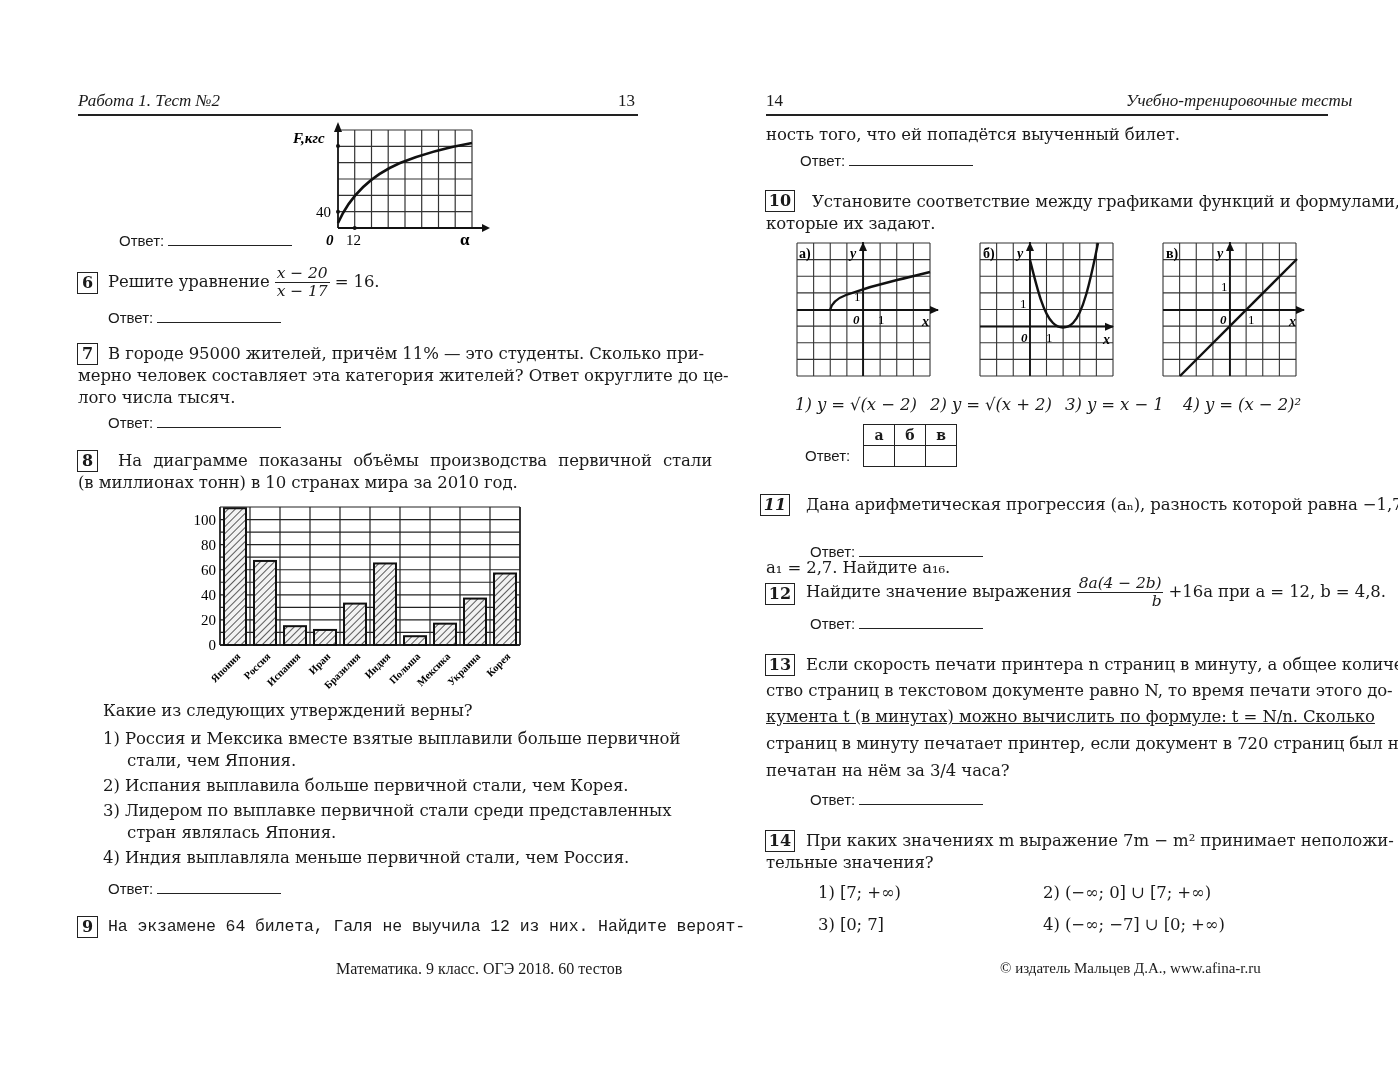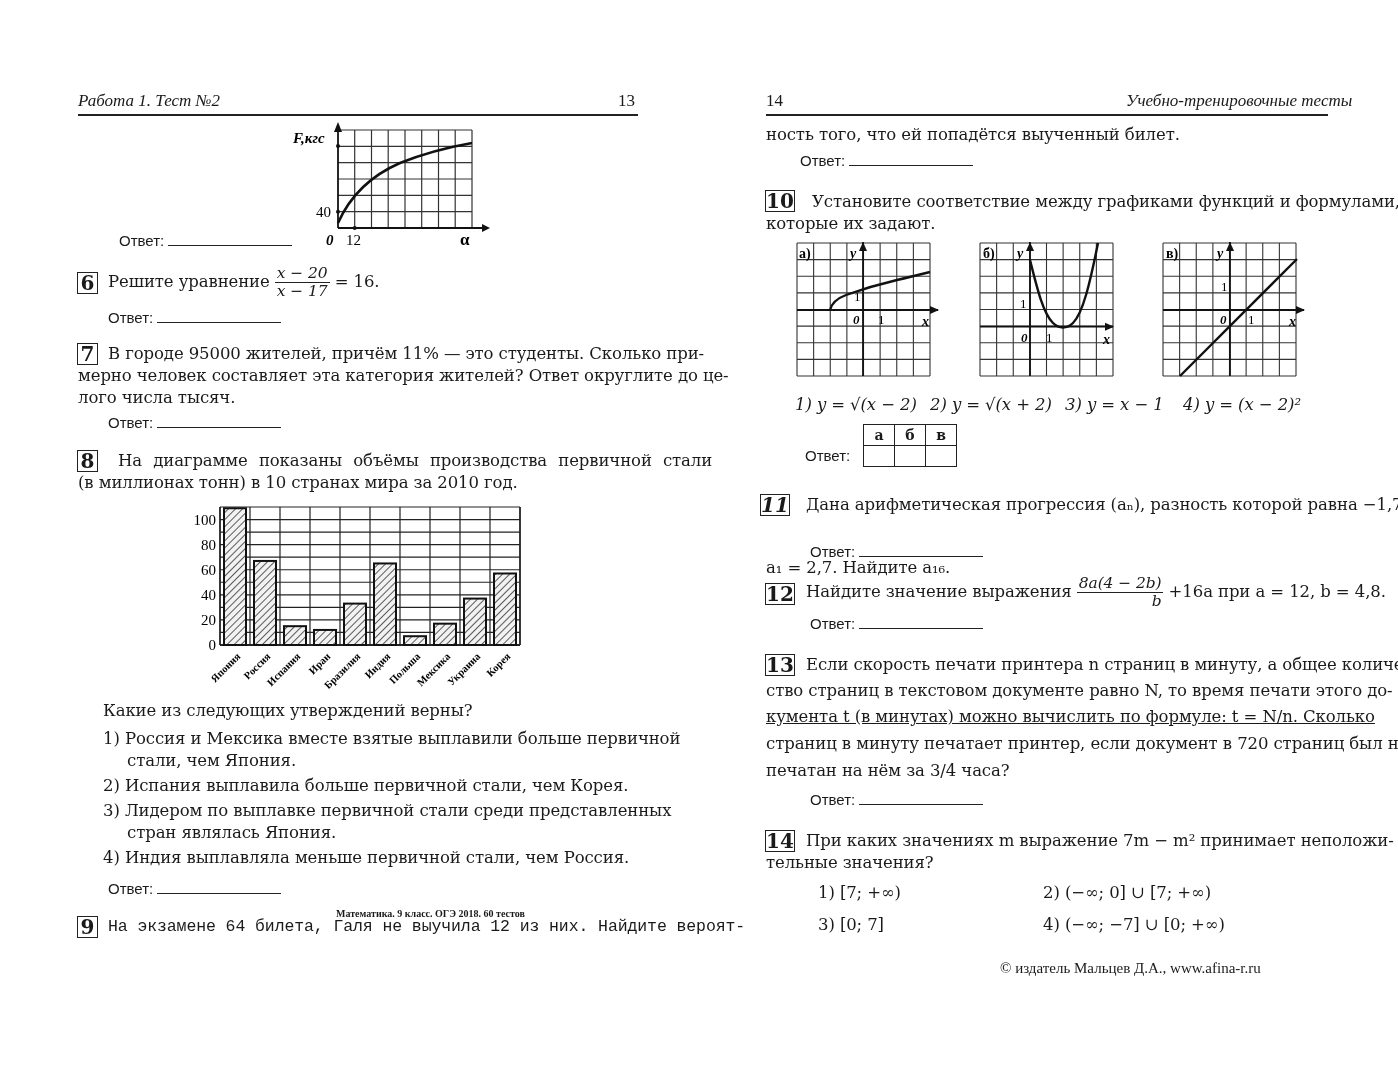--- a/index.html
+++ b/index.html
@@ -5,21 +5,21 @@
   html, body { margin:0; padding:0; }
   body { width:1398px; height:1080px; background:#ffffff; position:relative; overflow:hidden;
          font-family:"DejaVu Serif","Liberation Serif",serif; color:#1a1a1a; }
   .abs { position:absolute; }
   .serif { font-family:"Liberation Serif","DejaVu Serif",serif;text-align:center; }
   .sans { font-family:"Liberation Sans","DejaVu Sans",sans-serif; }
   .hdr { font-size:17px; font-style:italic; }
   .pgnum { font-size:17px; }
   .rule { position:absolute; height:1.5px; background:#222; }
   .t { font-size:16.5px; line-height:22px; white-space:nowrap; letter-spacing:-0.1px; }
-  .qnum { position:absolute; border:1.5px solid #222; font-weight:bold; font-size:20px; text-align:center; line-height:20px; height:20px; }
+  .qnum { position:absolute; border:1.5px solid #222; font-weight:bold; font-size:16px; text-align:center; line-height:20px; height:20px; }
   .ans { position:absolute; font-size:15px; }
   .ans .lbl { font-family:"Liberation Sans","DejaVu Sans",sans-serif; }
   .ans .line { display:inline-block; border-bottom:1.3px solid #222; height:14px; vertical-align:baseline; margin-left:4px; }
   .frac { display:inline-block; vertical-align:middle; text-align:center; font-style:italic; line-height:17px; font-size:15.5px; }
   .frac .num { display:block; border-bottom:1.2px solid #222; padding:0 2px; }
   .frac .den { display:block; padding:0 2px;text-align:right; }
   .it { font-style:italic; }
   svg text { font-family:"Liberation Serif","DejaVu Serif",serif; }
   table.anstbl { border-collapse:collapse; }
   table.anstbl td { border:1.5px solid #222; width:30px; height:20px; text-align:center; font-size:14px; font-weight:bold; padding:0; }
@@ -163,21 +163,21 @@
   <div class="abs t" style="left:103px;top:800px;"><span>3)</span> <span>Лидером по выплавке первичной стали среди представленных</span></div>
   <div class="abs t" style="left:127px;top:822px;">стран являлась Япония.</div>
   <div class="abs t" style="left:103px;top:847px;"><span>4)</span> <span>Индия выплавляла меньше первичной стали, чем Россия.</span></div>
   <div class="ans" style="left:108px;top:879px;">
     <span class="lbl">Ответ:</span><span class="line" style="width:124px;"></span>
   </div>
 
   <div class="qnum" style="left:77px;top:916px;width:19px;">9</div>
   <div class="abs t" style="left:108px;top:916px;font-family:Liberation Mono, monospace;">На экзамене 64 билета, Галя не выучила 12 из них. Найдите вероят-</div>
 
-  <div class="abs serif" style="left:336px;top:908px;font-size:10px;font-weight:bold;">Математика. 9 класс. ОГЭ 2018. 60 тестов</div>
+  <div class="abs serif" style="left:336px;top:960px;font-size:16px;">Математика. 9 класс. ОГЭ 2018. 60 тестов</div>
 </div>
 
 <div>
   <div class="abs pgnum serif" style="left:766px;top:91px;">14</div>
   <div class="abs hdr serif" style="left:1126px;top:91px;">Учебно-тренировочные тесты</div>
   <div class="rule" style="left:766px;top:114px;width:562px;"></div>
 
   <div class="abs t" style="left:766px;top:124px;">ность того, что ей попадётся выученный билет.</div>
   <div class="ans" style="left:800px;top:151px;">
     <span class="lbl">Ответ:</span><span class="line" style="width:124px;"></span>

